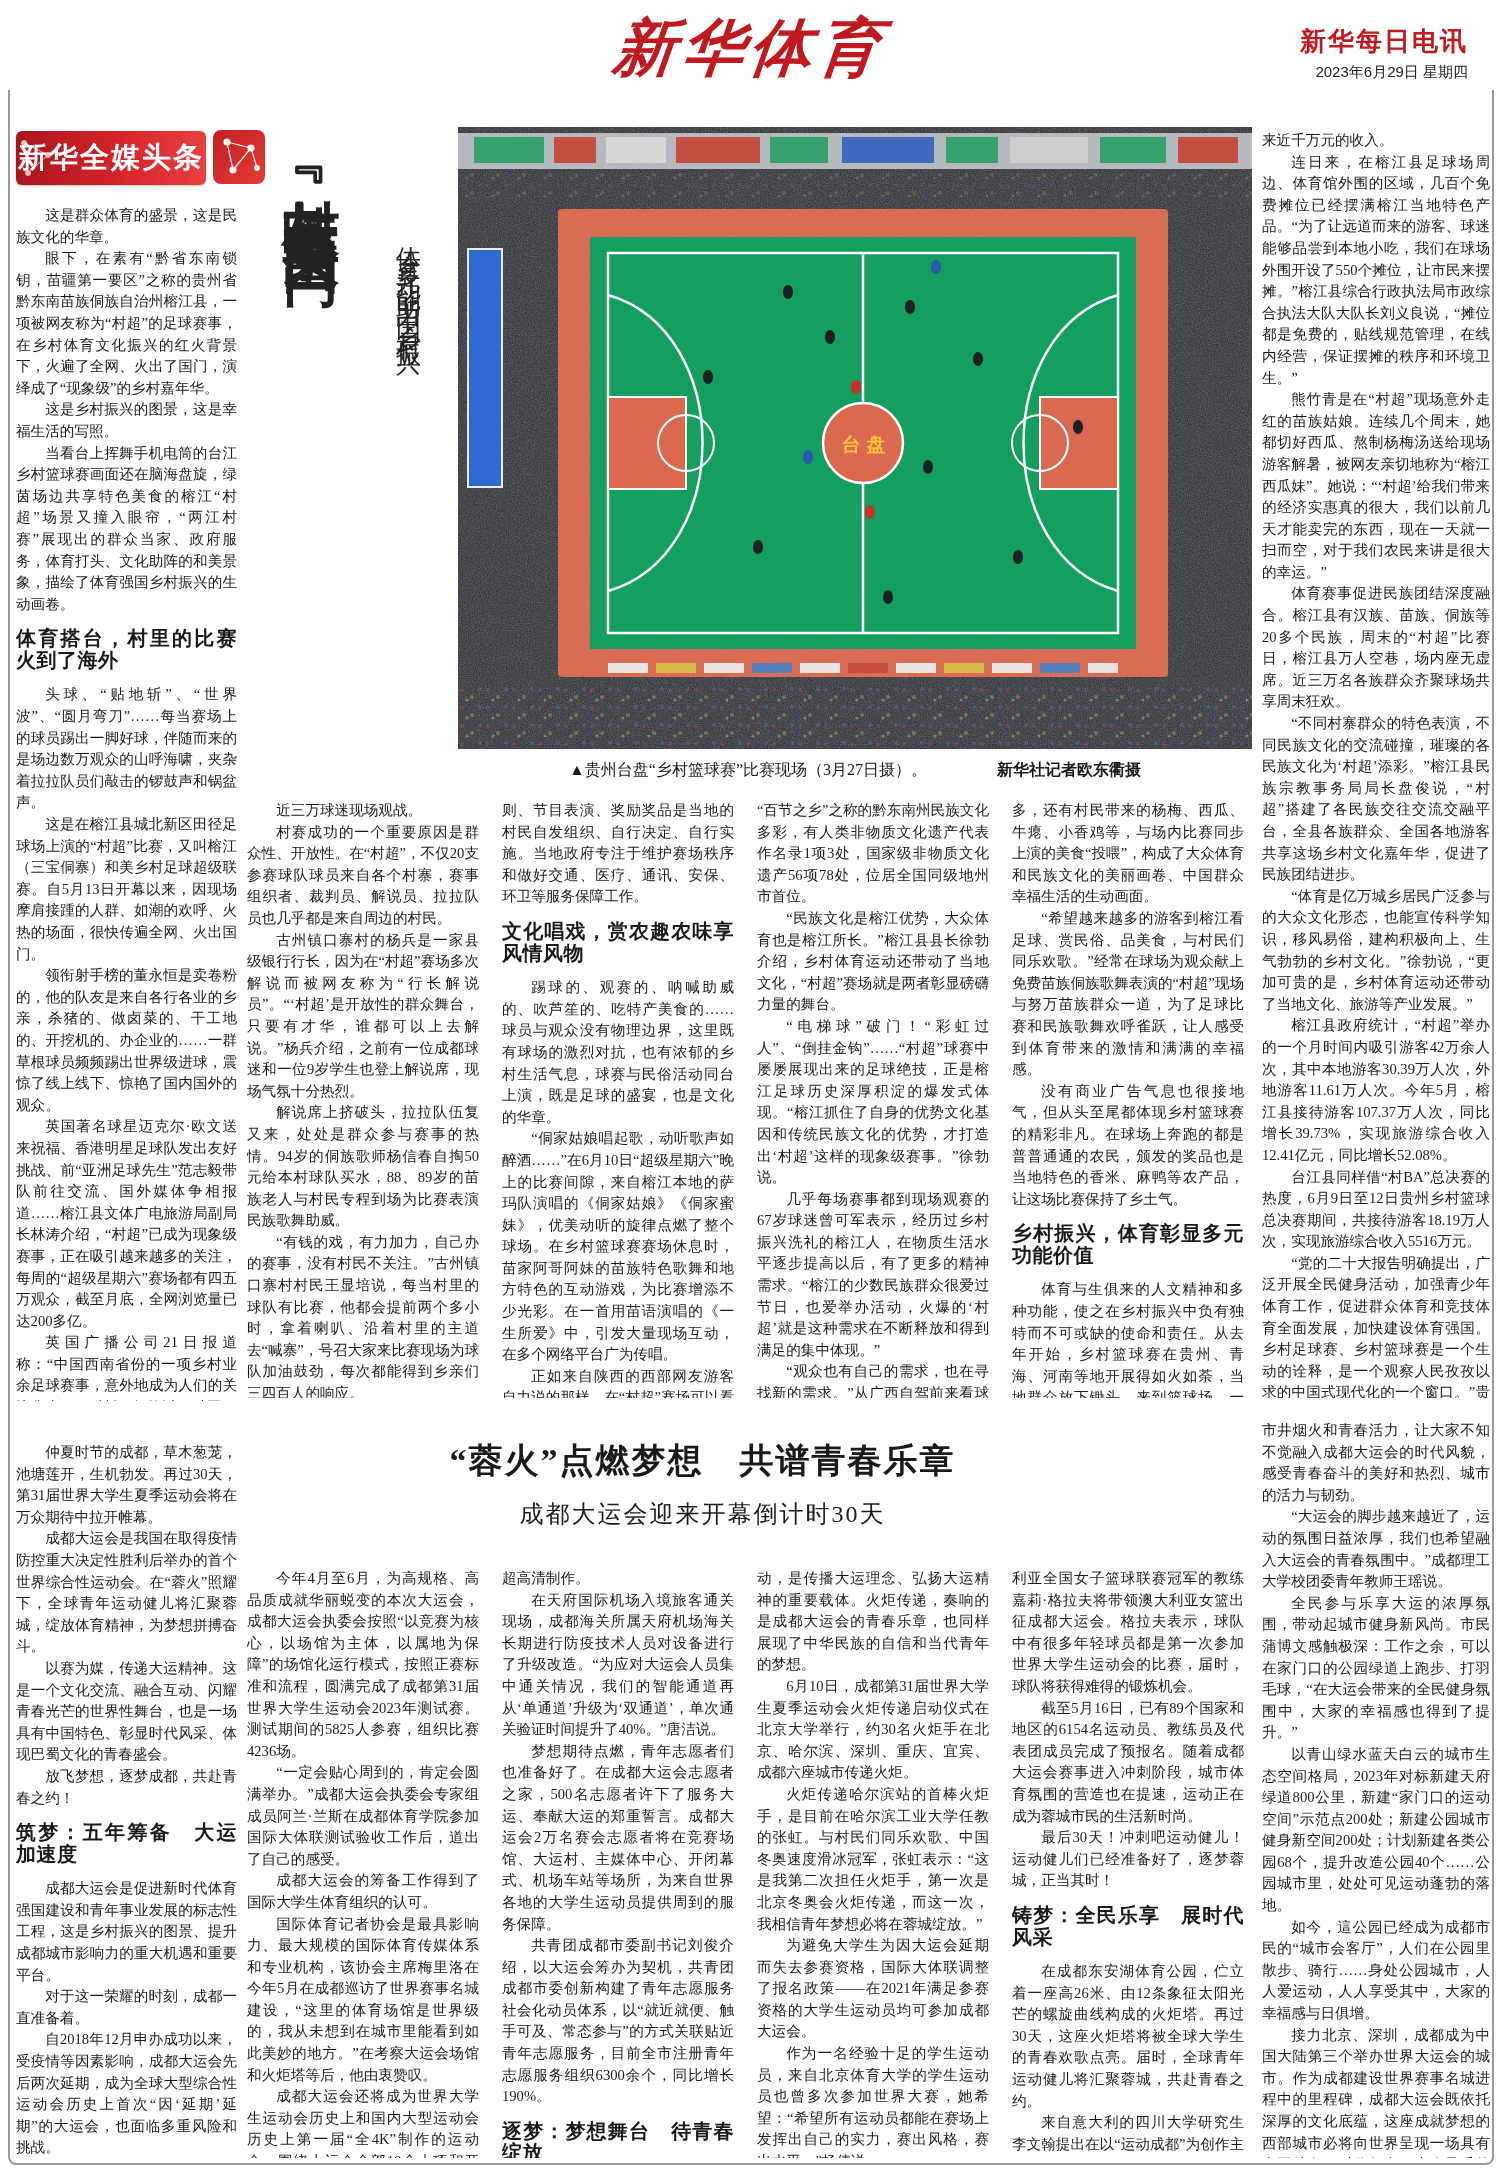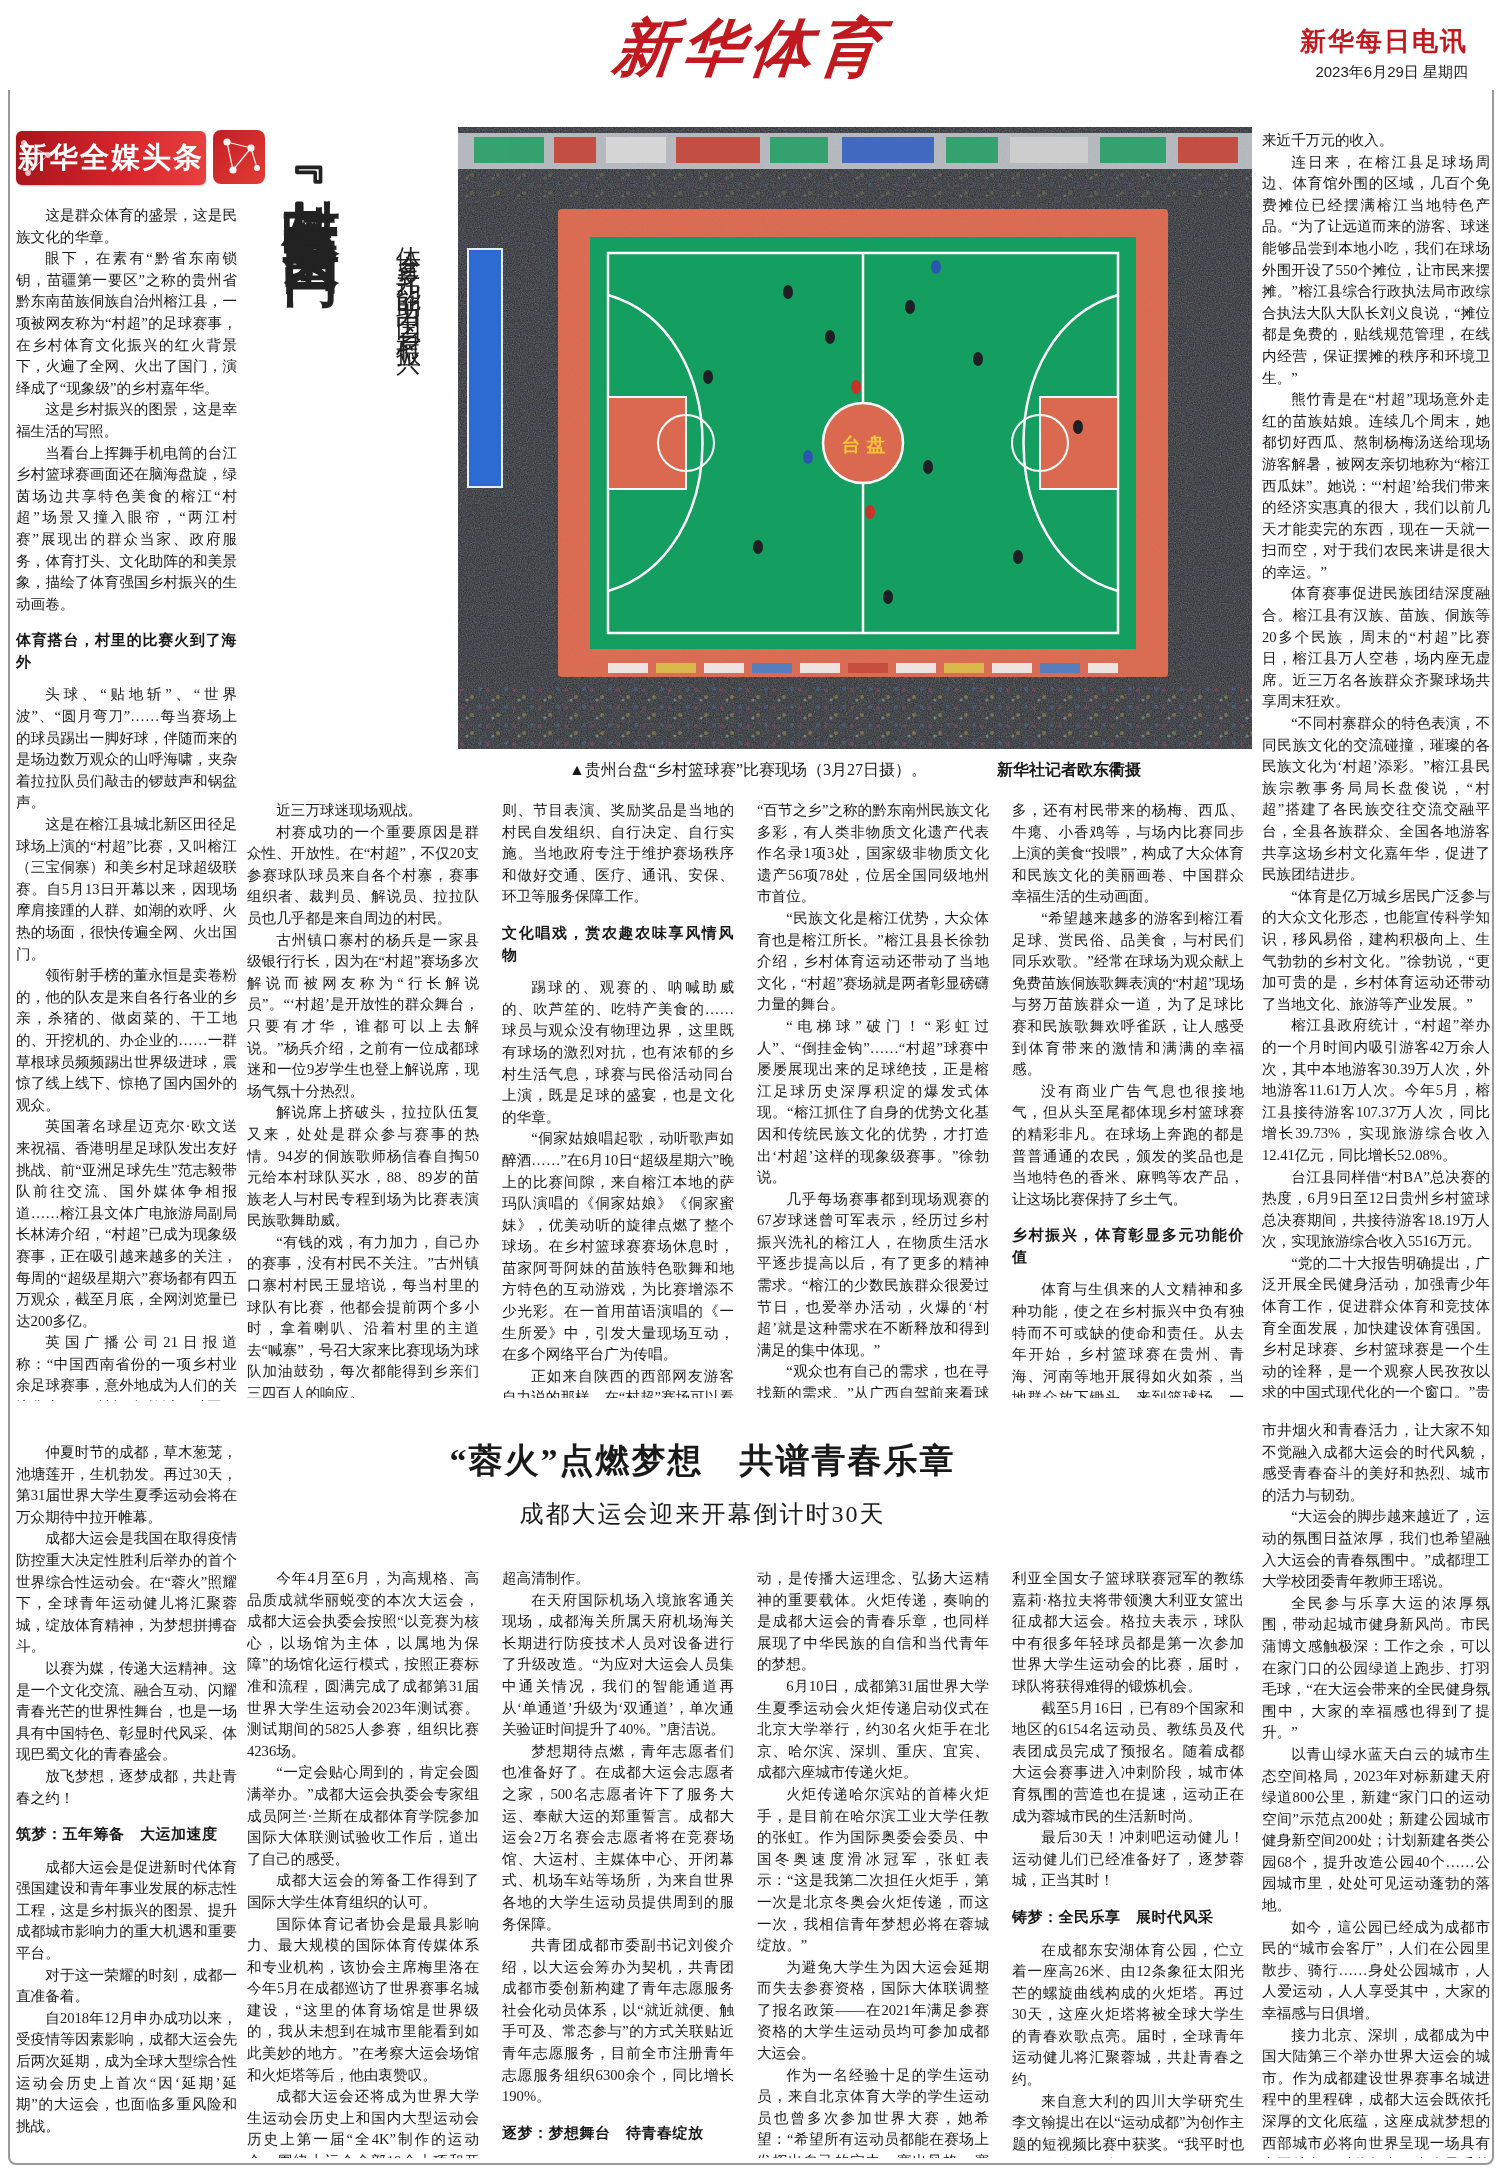--- a/index.html
+++ b/index.html
@@ -20,21 +20,21 @@
   .badge{position:absolute;left:16px;top:131px;width:190px;height:54px;border-radius:6px;
          background:linear-gradient(90deg,#a9151c,#d6242b 55%,#e8403f);display:flex;align-items:center;
          justify-content:center;color:#fff;font-weight:900;font-size:29px;letter-spacing:2px;
          font-family:"Liberation Sans","DejaVu Sans",sans-serif;box-shadow:0 1px 2px rgba(0,0,0,.25);}
   .badge-net{position:absolute;width:46px;height:46px;opacity:.8;}
   .badge-icon{position:absolute;left:213px;top:130px;width:52px;height:54px;border-radius:8px;
               background:linear-gradient(135deg,#c31e24,#e23c35);}
   
   .col{position:absolute;font-size:14.6px;line-height:21.6px;text-align:justify;overflow:hidden;}
   .col p{margin:0;text-indent:2em;}
-  .subhead{font-family:Liberation Sans, sans-serif;font-weight:bold;font-size:15px;
+  .subhead{font-family:Liberation Mono, monospace;font-weight:bold;font-size:20px;
            text-indent:0 !important;margin:14px 0 12px 0 !important;letter-spacing:.5px;}
   
   .vhead{position:absolute;left:272px;top:148px;height:625px;writing-mode:vertical-rl;
          font-size:57px;font-weight:900;letter-spacing:6px;color:#222;}
   .vkick{position:absolute;left:392px;top:226px;height:500px;writing-mode:vertical-rl;
          font-size:25px;letter-spacing:8px;color:#222;}
   
   .photo{position:absolute;left:458px;top:127px;width:794px;height:622px;}
   .caption{position:absolute;left:458px;top:760px;width:794px;display:flex;justify-content:center;
            gap:70px;font-size:16px;}
@@ -276,21 +276,21 @@
     <p style="text-indent:0;">超高清制作。</p>
     <p>在天府国际机场入境旅客通关现场，成都海关所属天府机场海关长期进行防疫技术人员对设备进行了升级改造。“为应对大运会人员集中通关情况，我们的智能通道再从‘单通道’升级为‘双通道’，单次通关验证时间提升了40%。”唐洁说。</p>
     <p>梦想期待点燃，青年志愿者们也准备好了。在成都大运会志愿者之家，500名志愿者许下了服务大运、奉献大运的郑重誓言。成都大运会2万名赛会志愿者将在竞赛场馆、大运村、主媒体中心、开闭幕式、机场车站等场所，为来自世界各地的大学生运动员提供周到的服务保障。</p>
     <p>共青团成都市委副书记刘俊介绍，以大运会筹办为契机，共青团成都市委创新构建了青年志愿服务社会化动员体系，以“就近就便、触手可及、常态参与”的方式关联贴近青年志愿服务，目前全市注册青年志愿服务组织6300余个，同比增长190%。</p>
     <p class="subhead">逐梦：梦想舞台　待青春绽放</p>
 
   </div>
   <div class="col" style="left:757px;top:1568px;width:232px;height:590px;">
     <p style="text-indent:0;">动，是传播大运理念、弘扬大运精神的重要载体。火炬传递，奏响的是成都大运会的青春乐章，也同样展现了中华民族的自信和当代青年的梦想。</p>
     <p>6月10日，成都第31届世界大学生夏季运动会火炬传递启动仪式在北京大学举行，约30名火炬手在北京、哈尔滨、深圳、重庆、宜宾、成都六座城市传递火炬。</p>
-    <p>火炬传递哈尔滨站的首棒火炬手，是目前在哈尔滨工业大学任教的张虹。作为国际奥委会委员、中国冬奥速度滑冰冠军，张虹表示：“这是我第二次担任火炬手，第一次是北京冬奥会火炬传递，而这一次，我相信青年梦想必将在蓉城绽放。”</p>
+    <p>火炬传递哈尔滨站的首棒火炬手，是目前在哈尔滨工业大学任教的张虹。与村民们同乐欢歌、中国冬奥速度滑冰冠军，张虹表示：“这是我第二次担任火炬手，第一次是北京冬奥会火炬传递，而这一次，我相信青年梦想必将在蓉城绽放。”</p>
     <p>为避免大学生为因大运会延期而失去参赛资格，国际大体联调整了报名政策——在2021年满足参赛资格的大学生运动员均可参加成都大运会。</p>
     <p>作为一名经验十足的学生运动员，来自北京体育大学的学生运动员也曾多次参加世界大赛，她希望：“希望所有运动员都能在赛场上发挥出自己的实力，赛出风格，赛出水平。”杨倩说。</p>
 
   </div>
   <div class="col" style="left:1012px;top:1568px;width:232px;height:590px;">
     <p style="text-indent:0;font-family:Liberation Serif, serif;">利亚全国女子篮球联赛冠军的教练嘉莉·格拉夫将带领澳大利亚女篮出征成都大运会。格拉夫表示，球队中有很多年轻球员都是第一次参加世界大学生运动会的比赛，届时，球队将获得难得的锻炼机会。</p>
     <p>截至5月16日，已有89个国家和地区的6154名运动员、教练员及代表团成员完成了预报名。随着成都大运会赛事进入冲刺阶段，城市体育氛围的营造也在提速，运动正在成为蓉城市民的生活新时尚。</p>
     <p>最后30天！冲刺吧运动健儿！运动健儿们已经准备好了，逐梦蓉城，正当其时！</p>
     <p class="subhead">铸梦：全民乐享　展时代风采</p>
     <p>在成都东安湖体育公园，伫立着一座高26米、由12条象征太阳光芒的螺旋曲线构成的火炬塔。再过30天，这座火炬塔将被全球大学生的青春欢歌点亮。届时，全球青年运动健儿将汇聚蓉城，共赴青春之约。</p>

